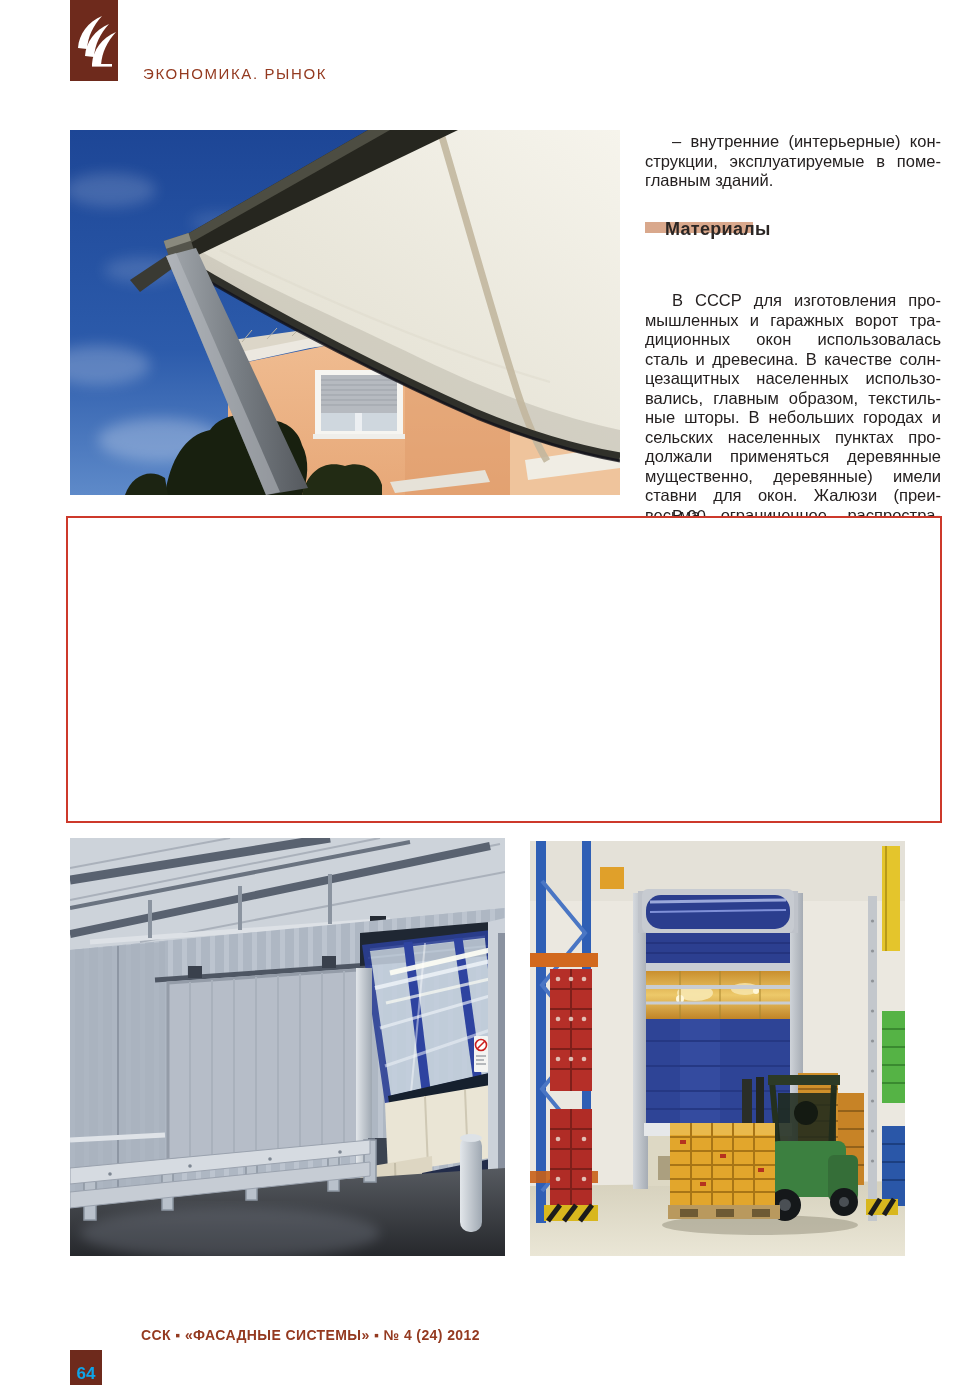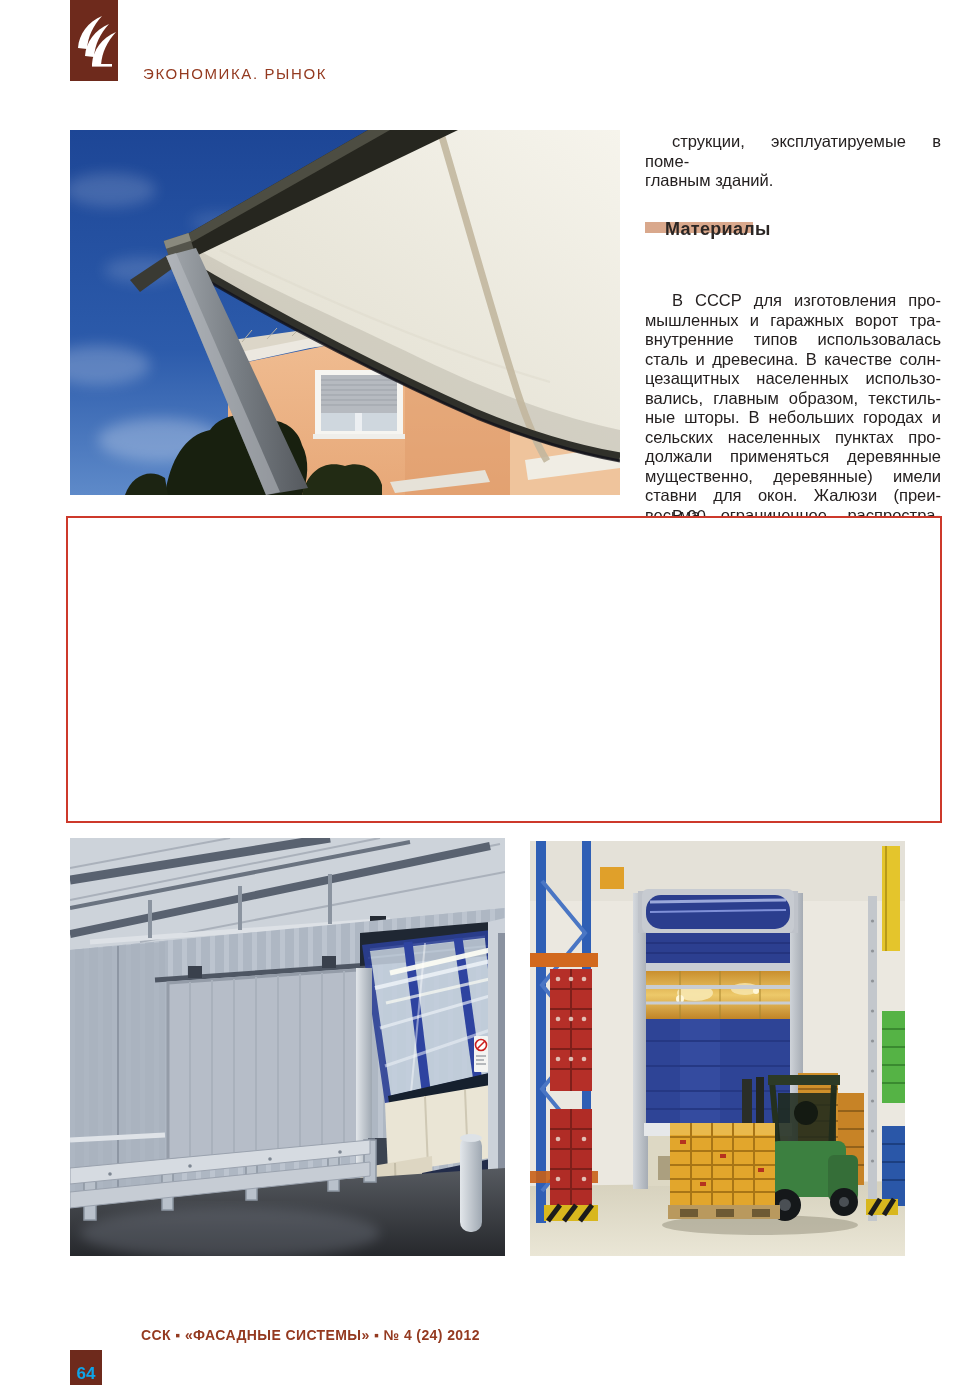--- a/index.html
+++ b/index.html
@@ -172,31 +172,32 @@
           <rect x="98" y="106" width="26" height="30" fill="#55554c"></rect>
           <rect x="98" y="106" width="26" height="8" fill="#8a8a7e"></rect>
         </g>
         <polygon points="96,126 126,118 238,358 196,365" fill="url(#mast)"></polygon>
         <polygon points="96,126 106,123 210,362 196,365" fill="#b9bec3" opacity="0.55"></polygon>
       </g>
     </svg>
   </figure>
 
   <div class="textblock p1 para-indent">
+      <div class="tline">– внутренние (интерьерные) кон-</div>
       <div class="tline">струкции, эксплуатируемые в поме-</div>
       <div class="tline last">главным зданий.</div>
     </div>
 
   <div class="materials-hl"></div>
   <div class="materials-heading">Материалы</div>
 
   <div class="textblock p2 para-indent">
       <div class="tline">В СССР для изготовления про-</div>
       <div class="tline">мышленных и гаражных ворот тра-</div>
-      <div class="tline">внутренние типов использовалась</div>
+      <div class="tline">диционных окон использовалась</div>
       <div class="tline">сталь и древесина. В качестве солн-</div>
       <div class="tline">цезащитных населенных использо-</div>
       <div class="tline">вались, главным образом, текстиль-</div>
       <div class="tline">ные шторы. В небольших городах и</div>
       <div class="tline">сельских населенных пунктах про-</div>
       <div class="tline">должали применяться деревянные</div>
       <div class="tline">мущественно, деревянные) имели</div>
       <div class="tline">ставни для окон. Жалюзи (преи-</div>
       <div class="tline">весьма ограниченное распростра-</div>
       <div class="tline last">нение.</div>

